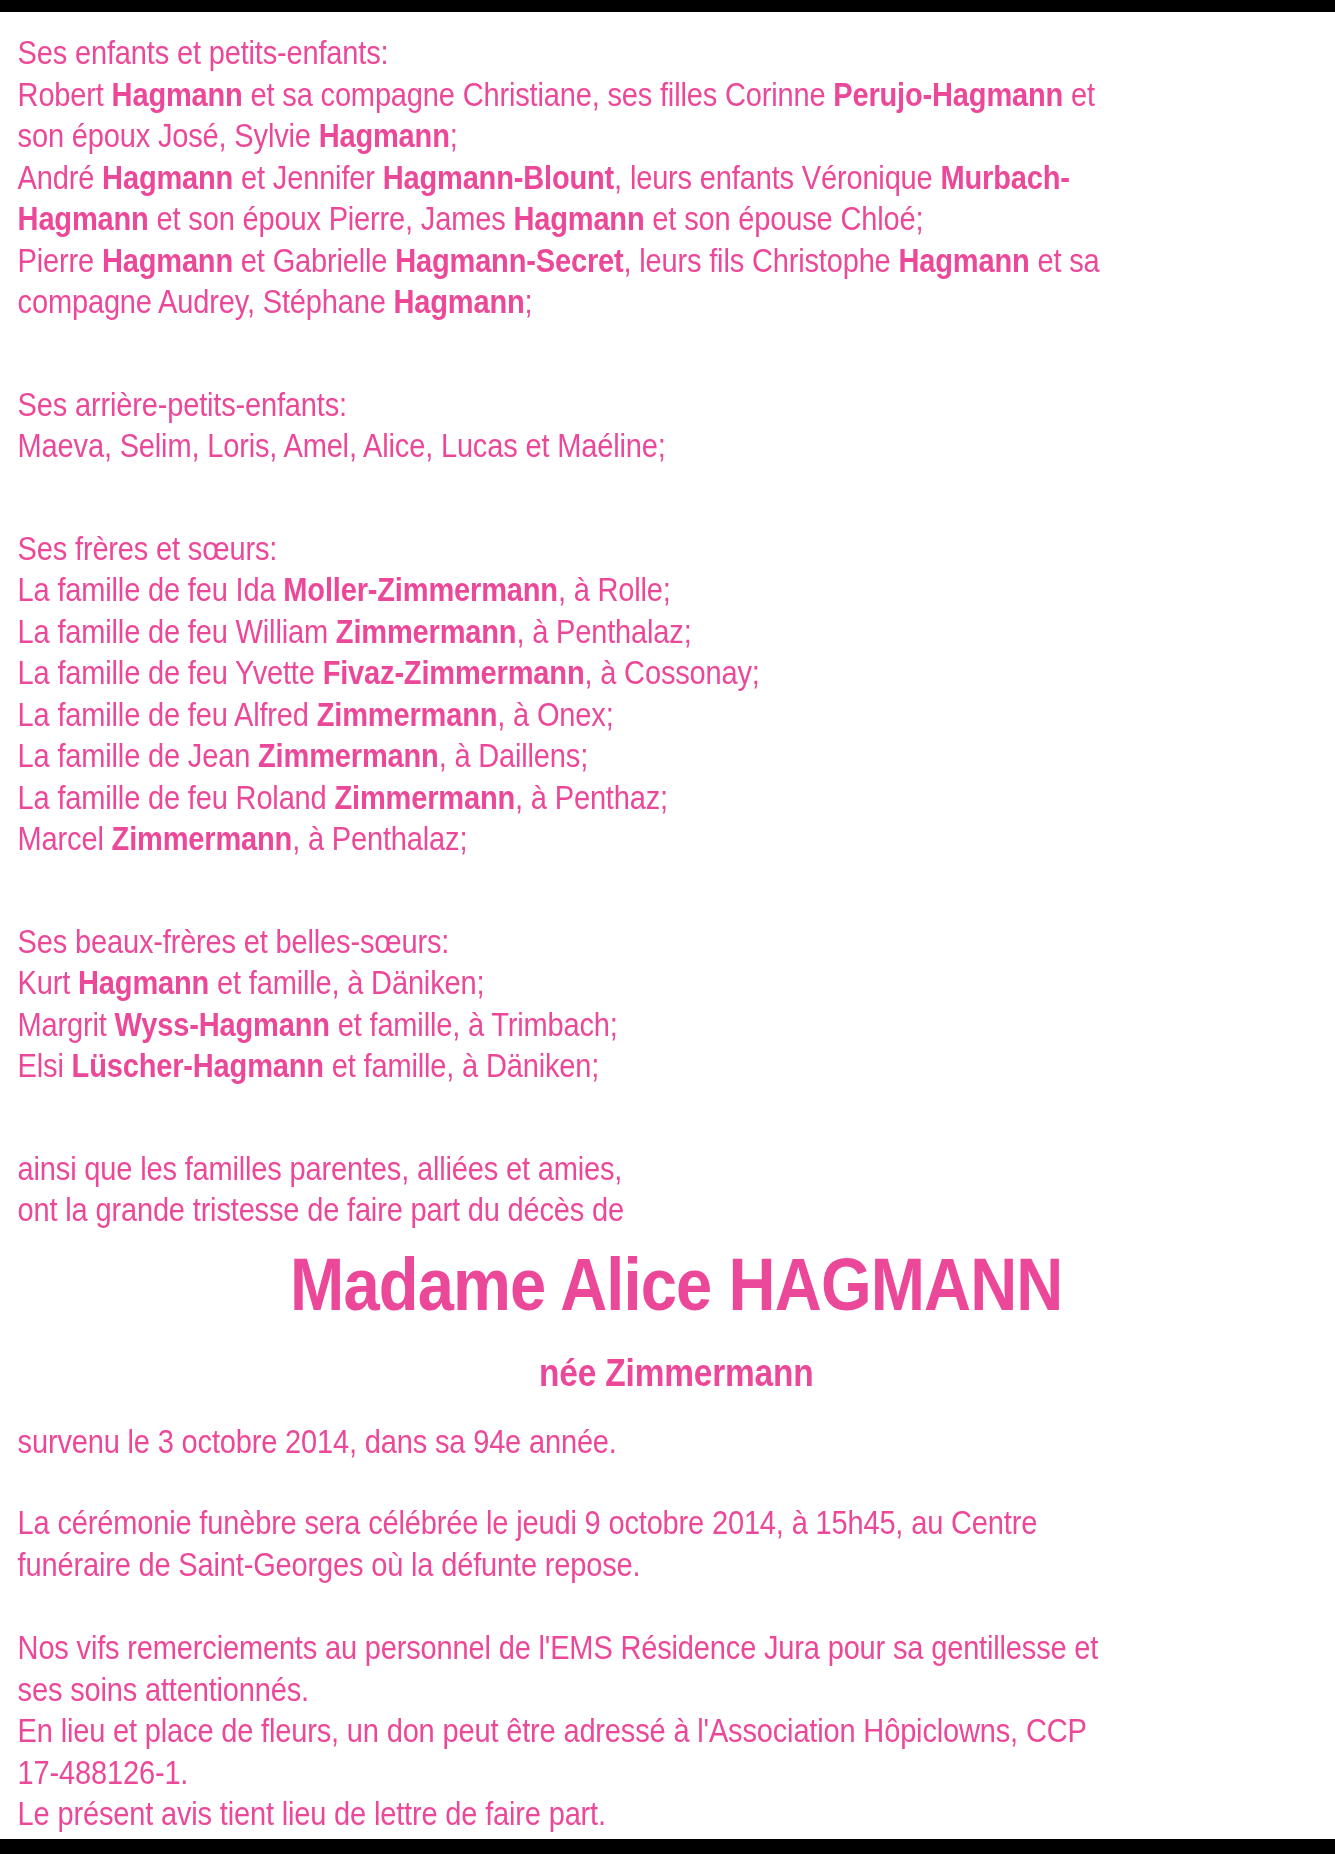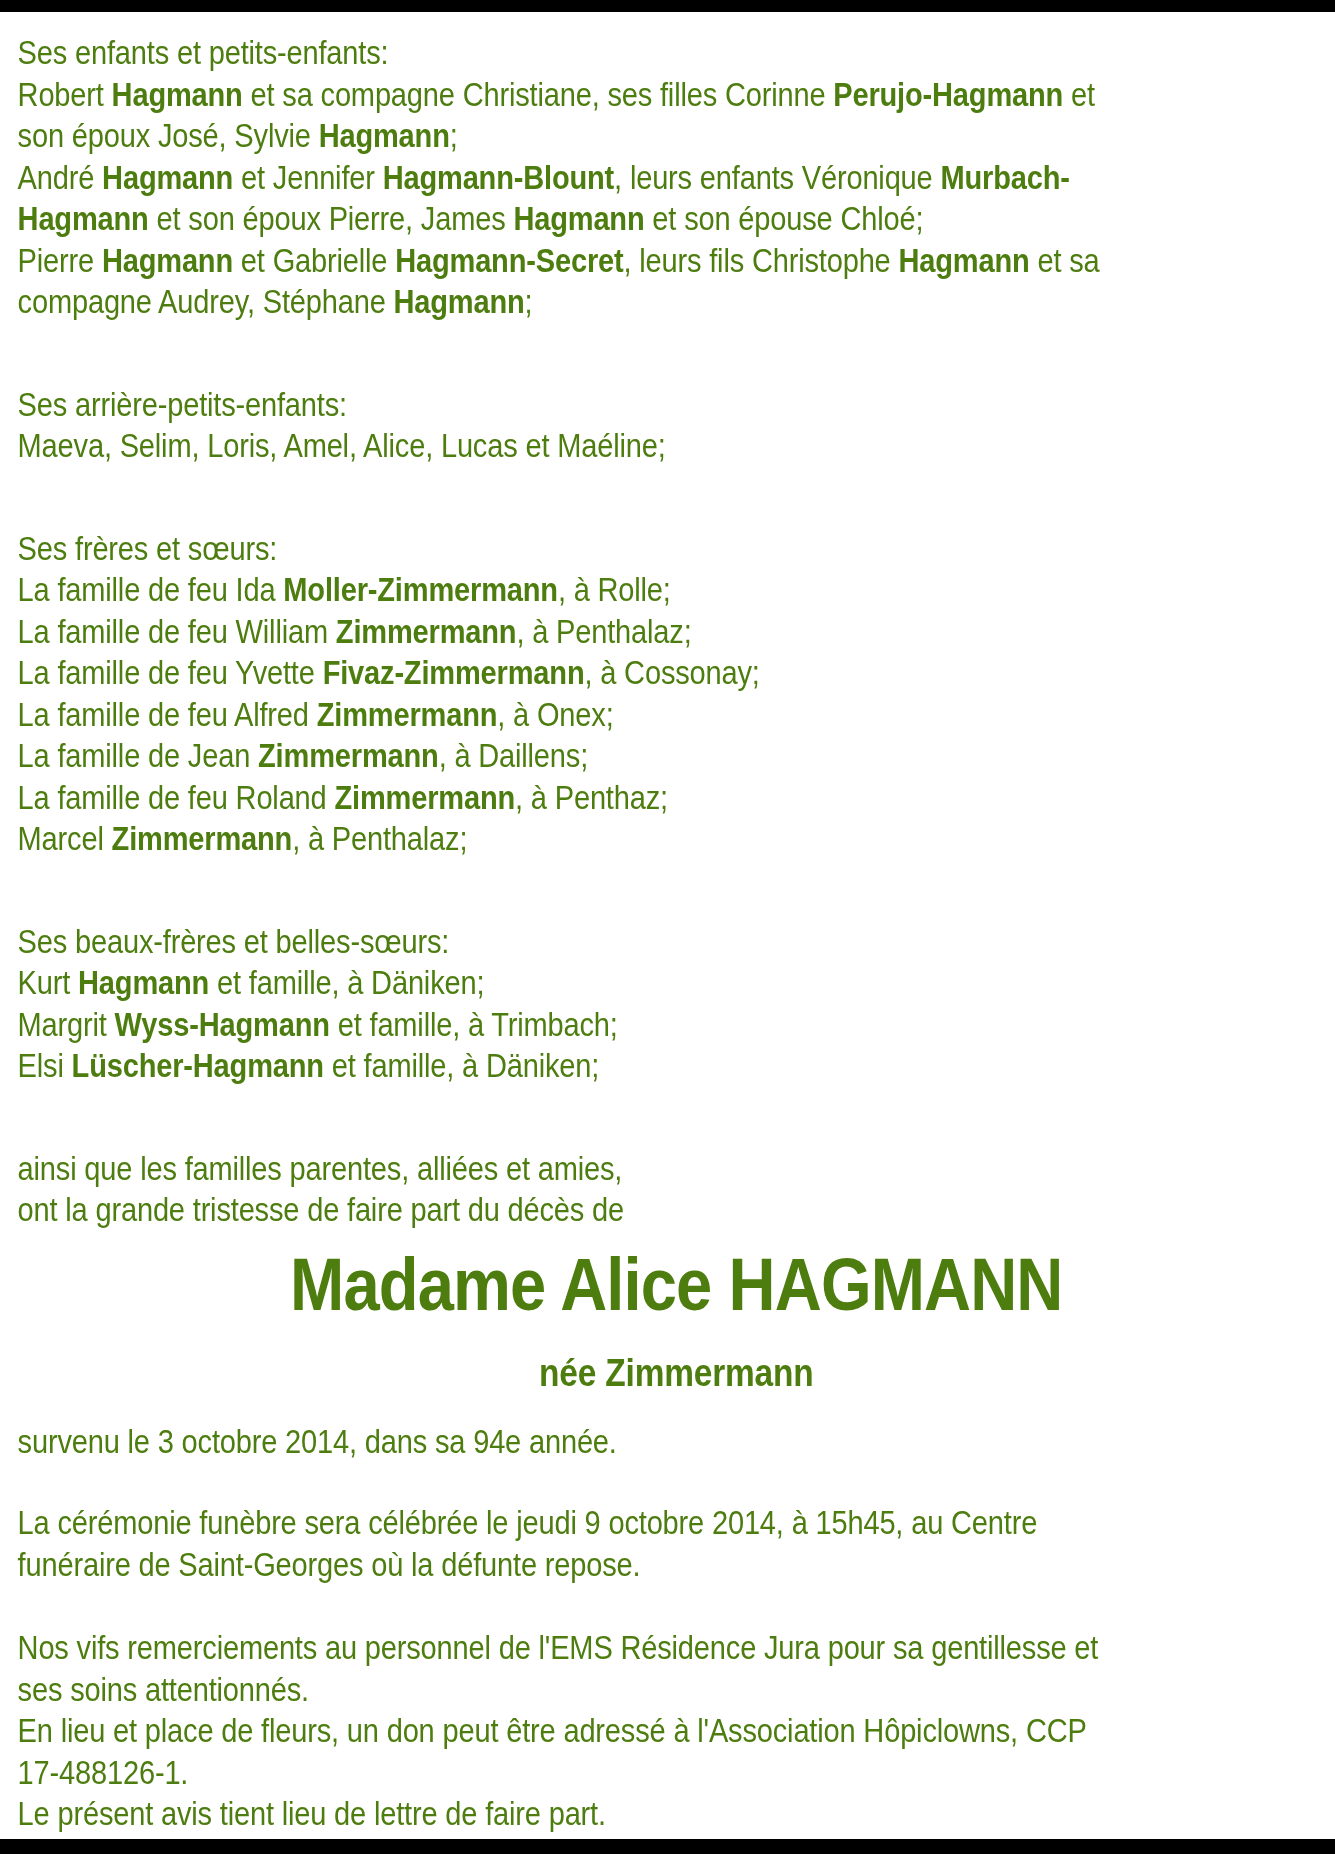--- a/index.html
+++ b/index.html
@@ -7,21 +7,21 @@
     padding: 0;
     background: #ffffff;
   }
   #page {
     position: relative;
     width: 1335px;
     height: 1854px;
     background: #ffffff;
     overflow: hidden;
     font-family: "Liberation Sans", sans-serif;
-    color: #4d7c0f;
+    color: #ec4899;
   }
   .bar {
     position: absolute;
     left: 0;
     right: 0;
     background: #000000;
   }
   .bar-top { top: 0; height: 12px; }
   .bar-bottom { bottom: 0; height: 15px; }
 

